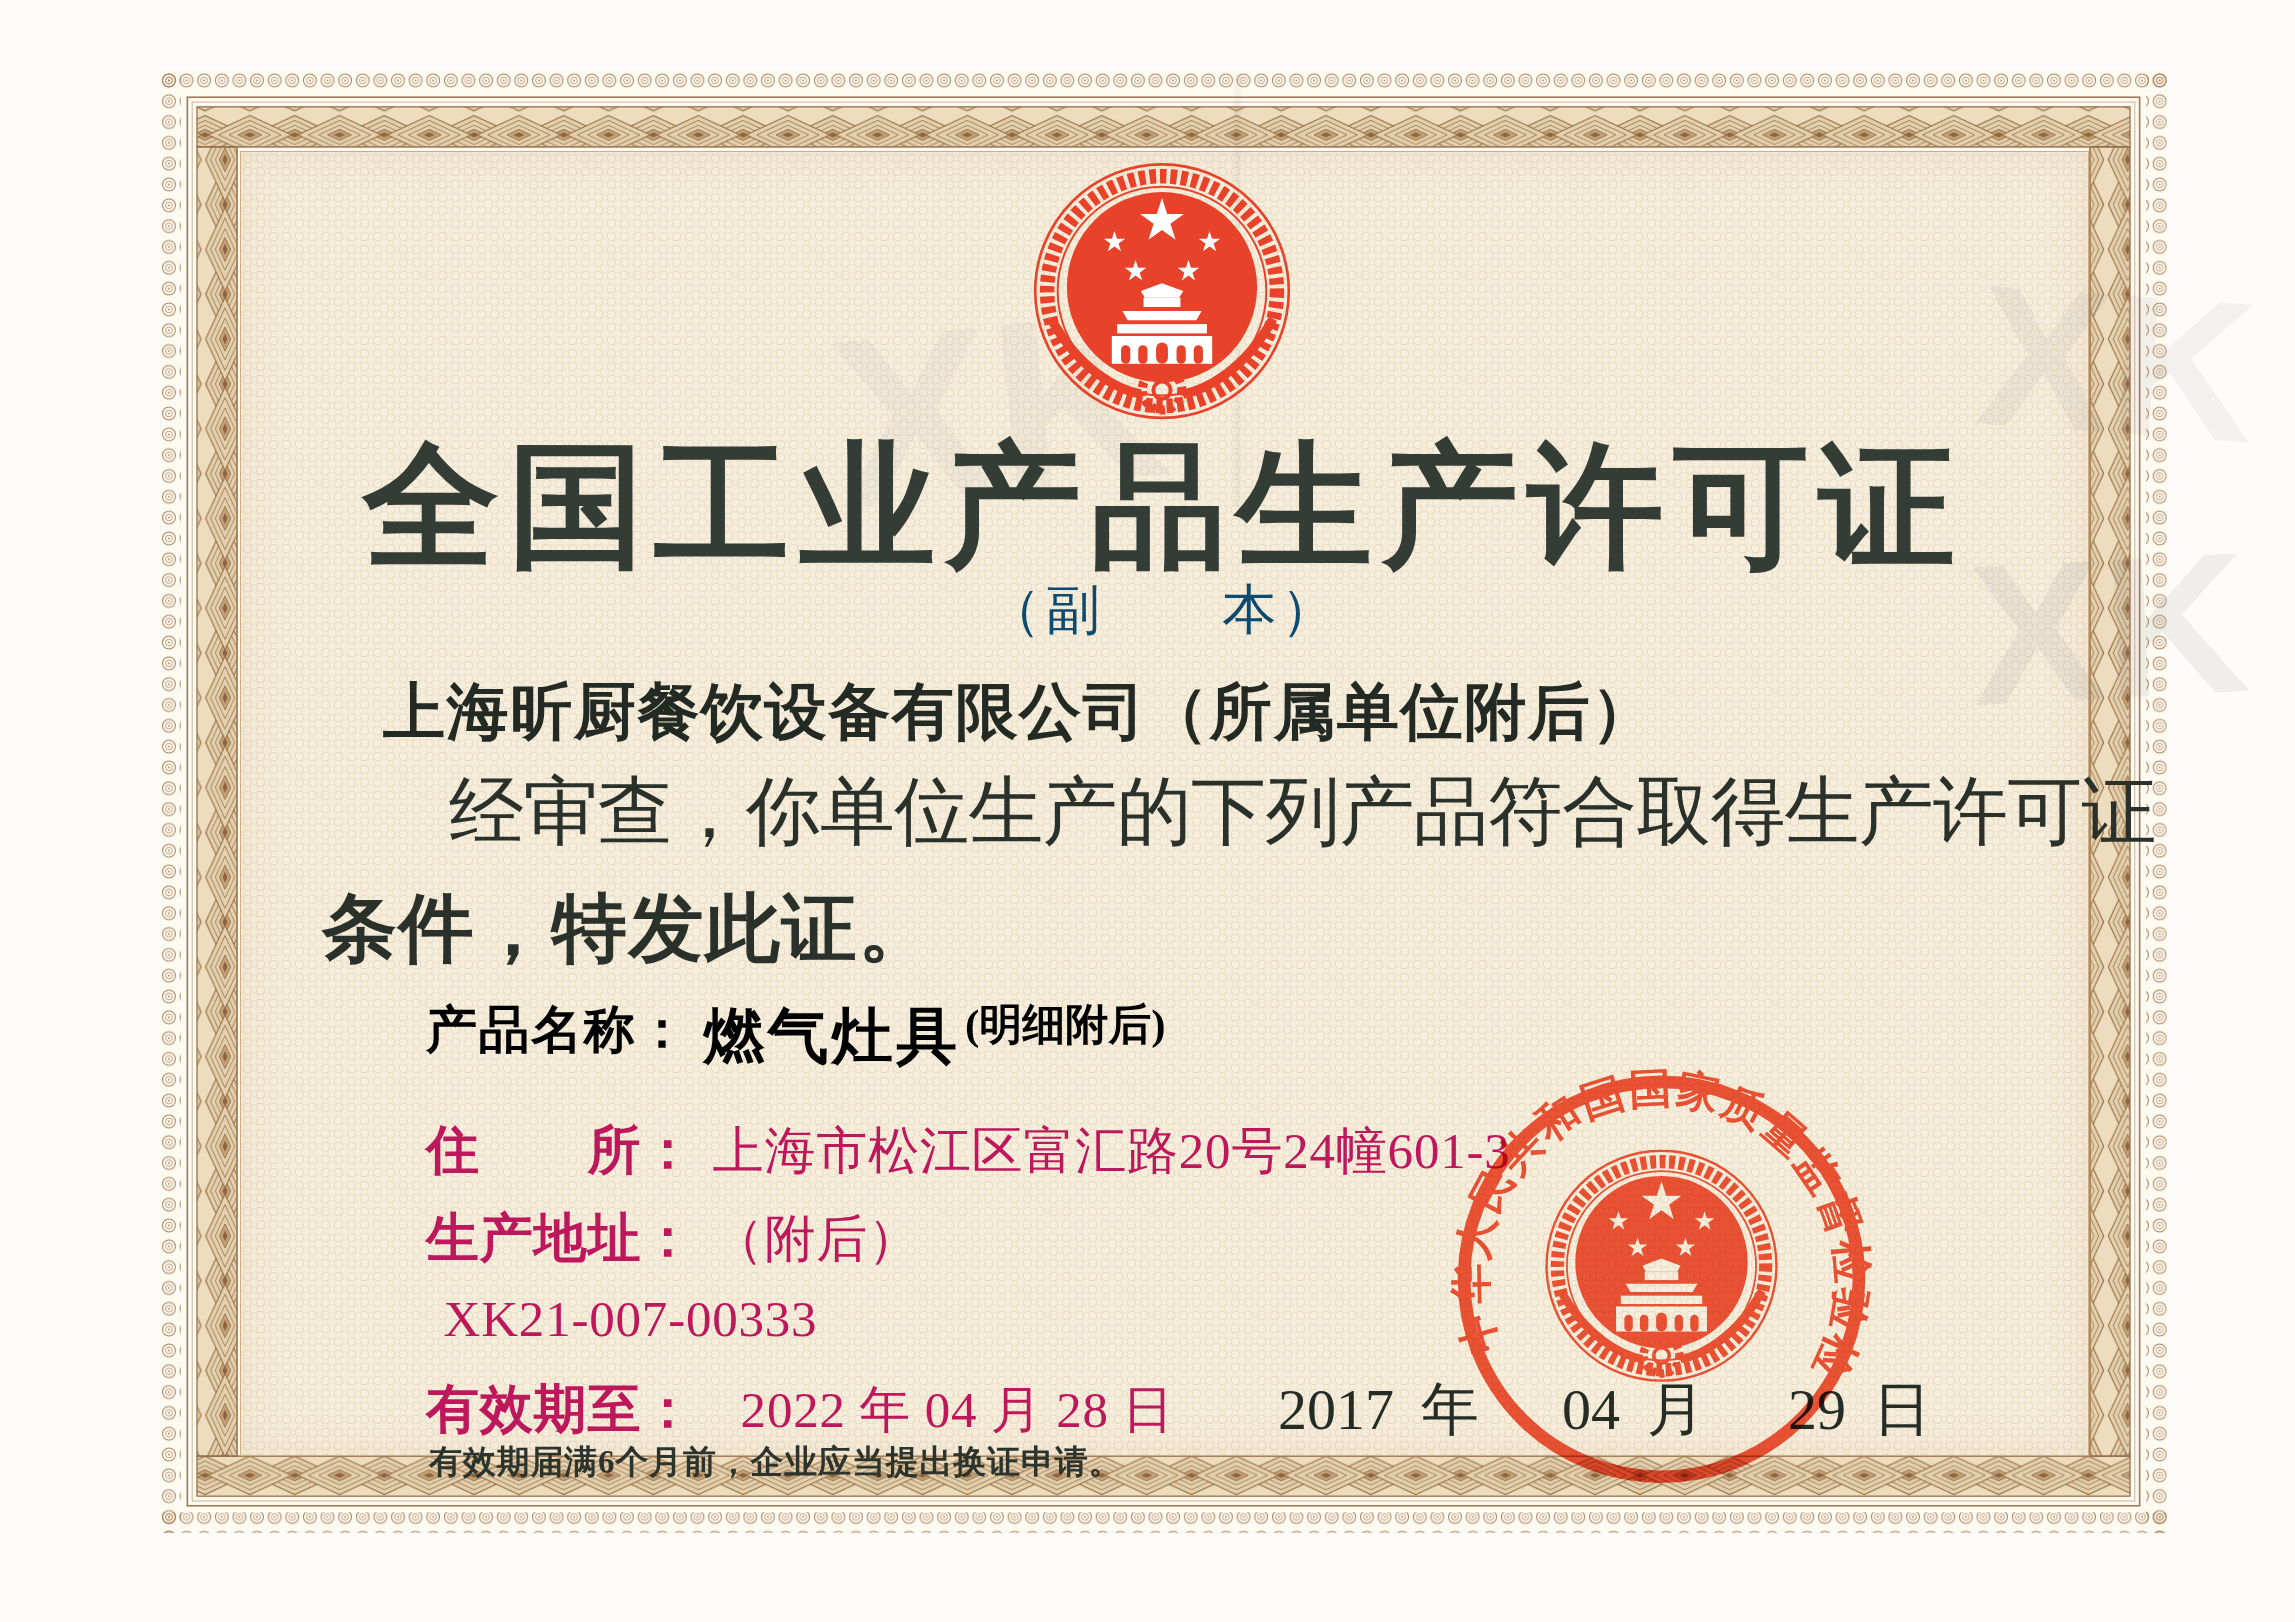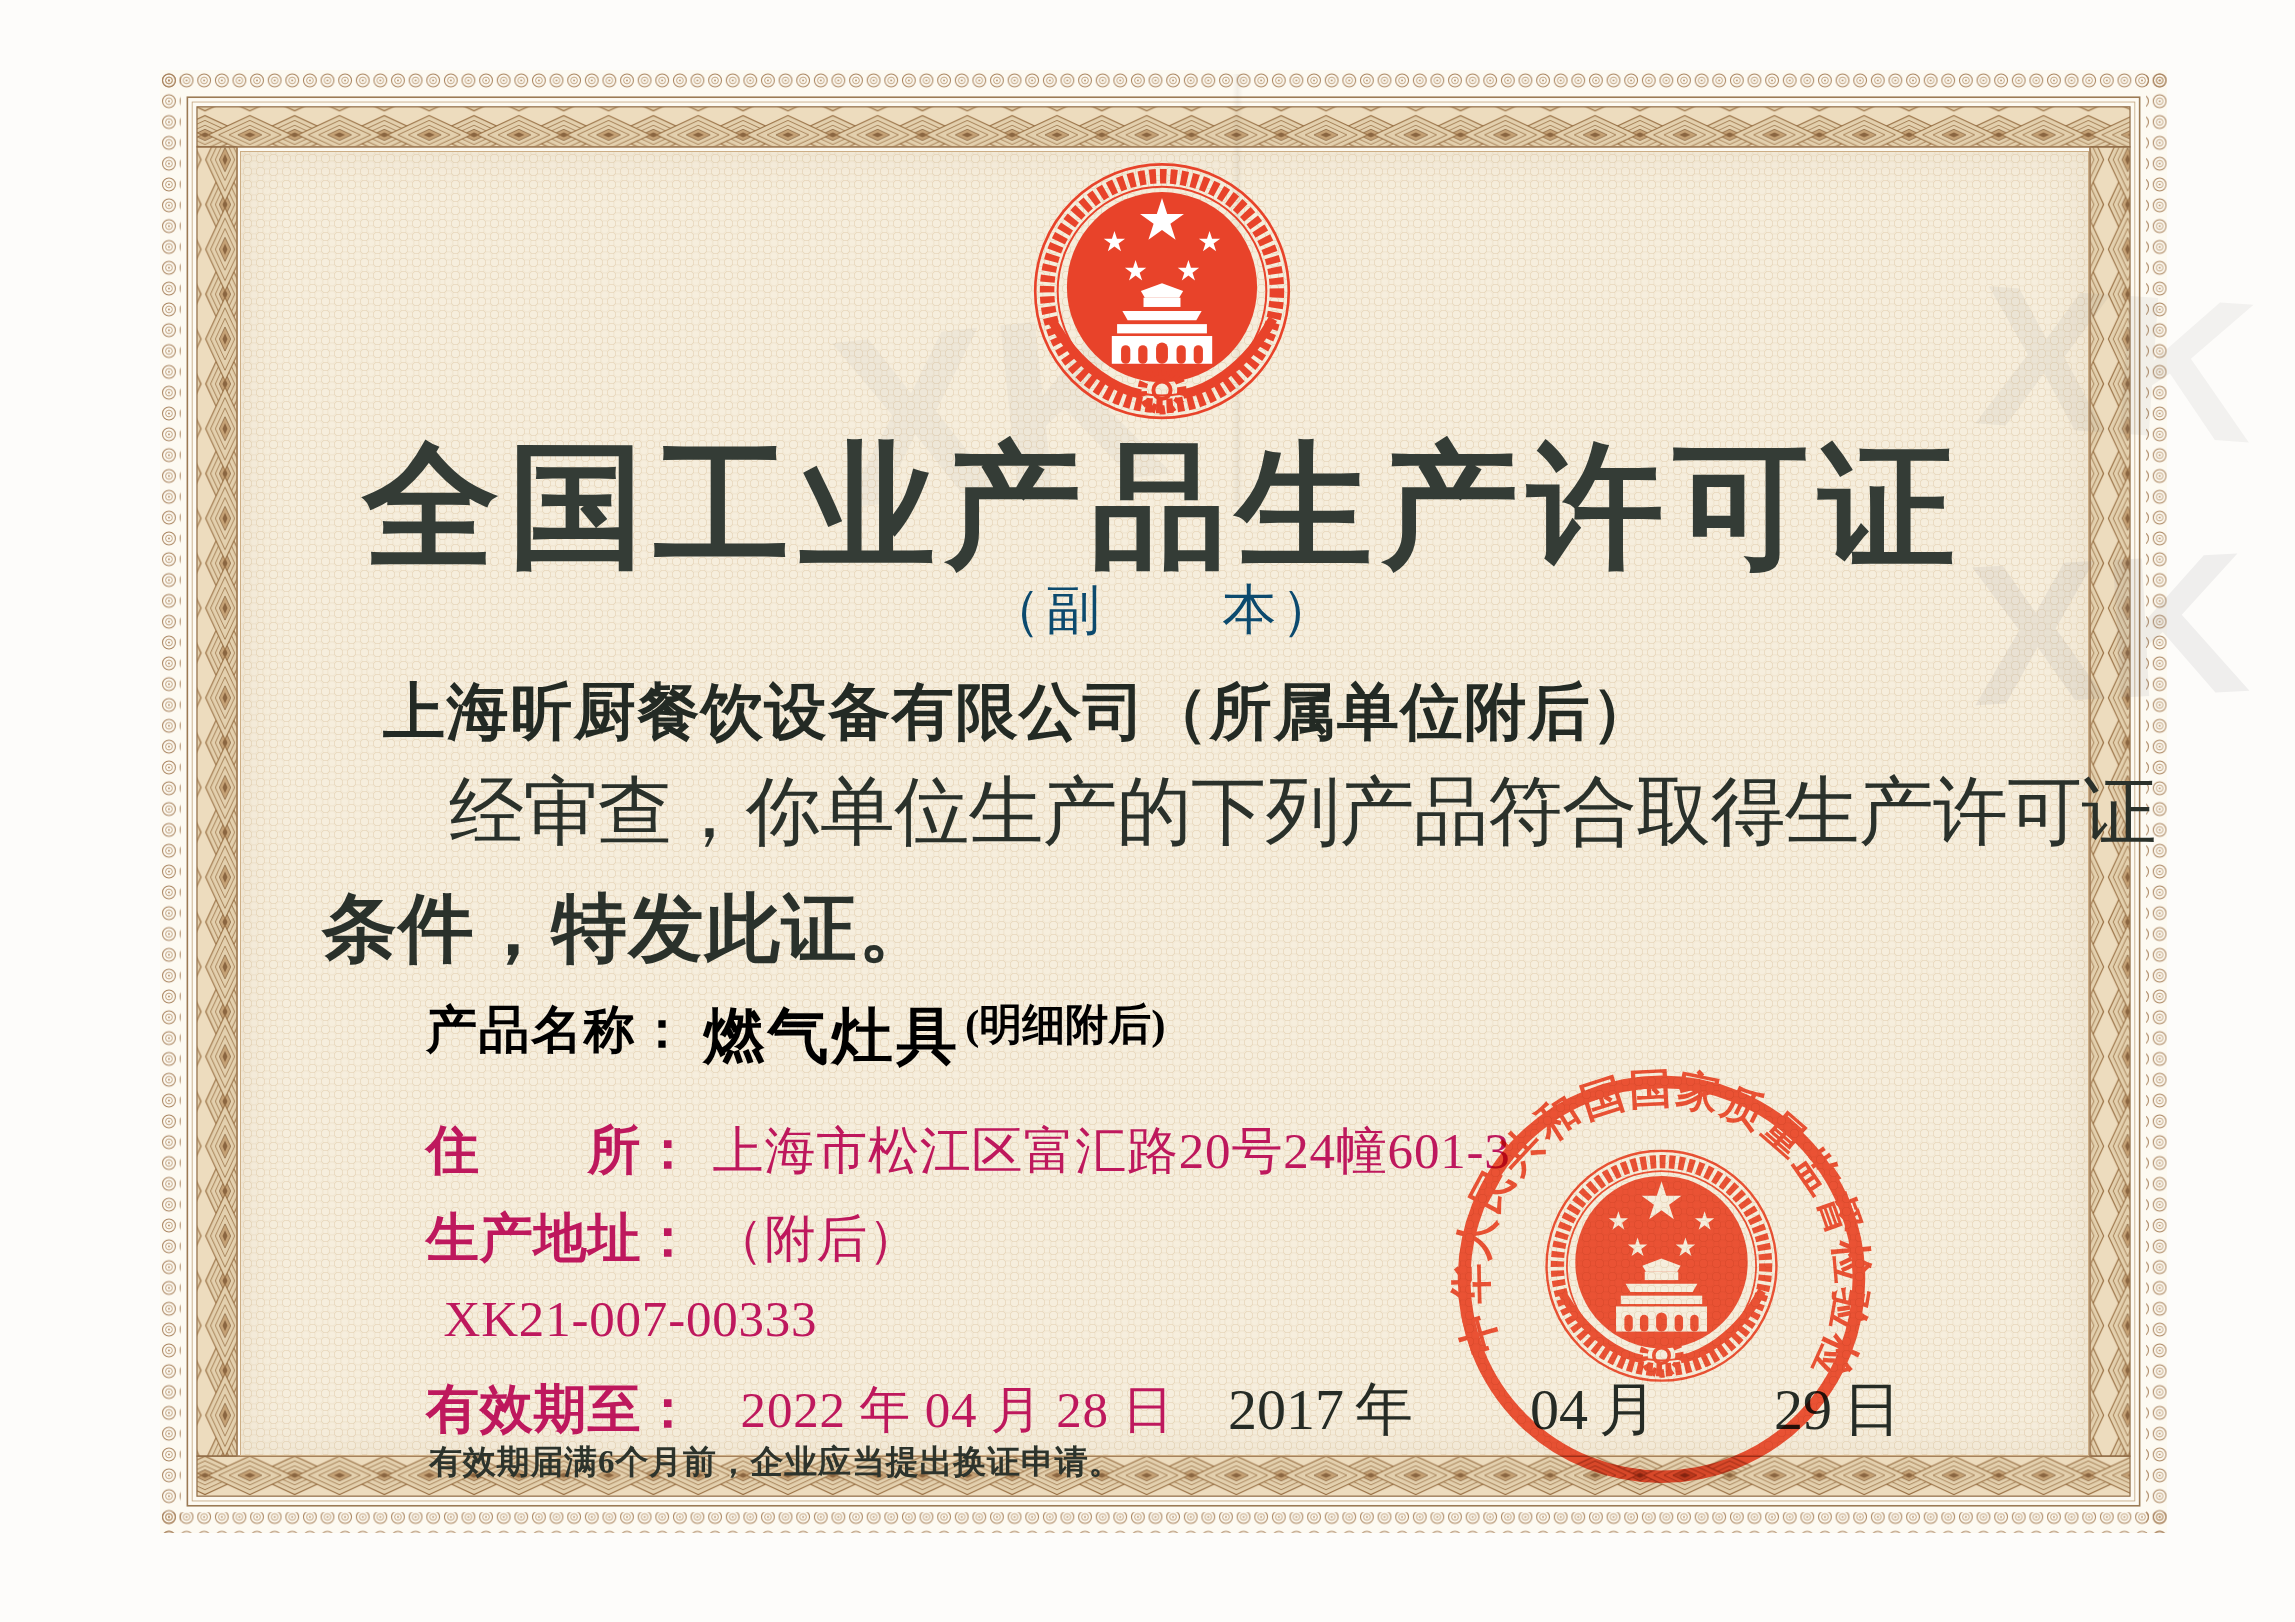--- a/index.html
+++ b/index.html
@@ -64,24 +64,24 @@
   .field-row .f-value{font-size:51px;margin-left:17.6px;letter-spacing:0.8px;font-weight:500;}
   .row-address{top:1115px;}
   .row-plant{top:1203px;}
   .row-number{top:1290px;}
   .row-expiry{top:1374px;gap:28px;}
   .footnote{
     position:absolute;left:429px;top:1440px;font-size:33px;font-weight:600;
     color:#2c332c;letter-spacing:0.8px;white-space:nowrap;
   }
   .issue-date{
-    position:absolute;left:1228px;top:1371px;display:flex;align-items:baseline;
-    column-gap:11px;font-size:58px;color:#252b25;white-space:nowrap;
-  }
-  .issue-date .d-month,.issue-date .d-day{margin-left:106px;}
+    position:absolute;left:1278px;top:1371px;display:flex;align-items:baseline;
+    column-gap:27px;font-size:58px;color:#252b25;white-space:nowrap;
+  }
+  .issue-date .d-month,.issue-date .d-day{margin-left:56px;}
   .seal{
     position:absolute;left:1450px;top:1065px;width:423px;height:423px;
     mix-blend-mode:multiply;opacity:.92;
   }
   .wm{
     position:absolute;font-family:"Liberation Sans","DejaVu Sans",sans-serif;
     font-weight:700;color:rgba(130,130,138,.09);line-height:1;user-select:none;
   }
   .wm-1{left:1978px;top:264px;font-size:200px;transform:rotate(4deg);}
   .wm-2{left:1970px;top:529px;font-size:200px;transform:rotate(-3deg);color:rgba(130,130,138,.11);}

